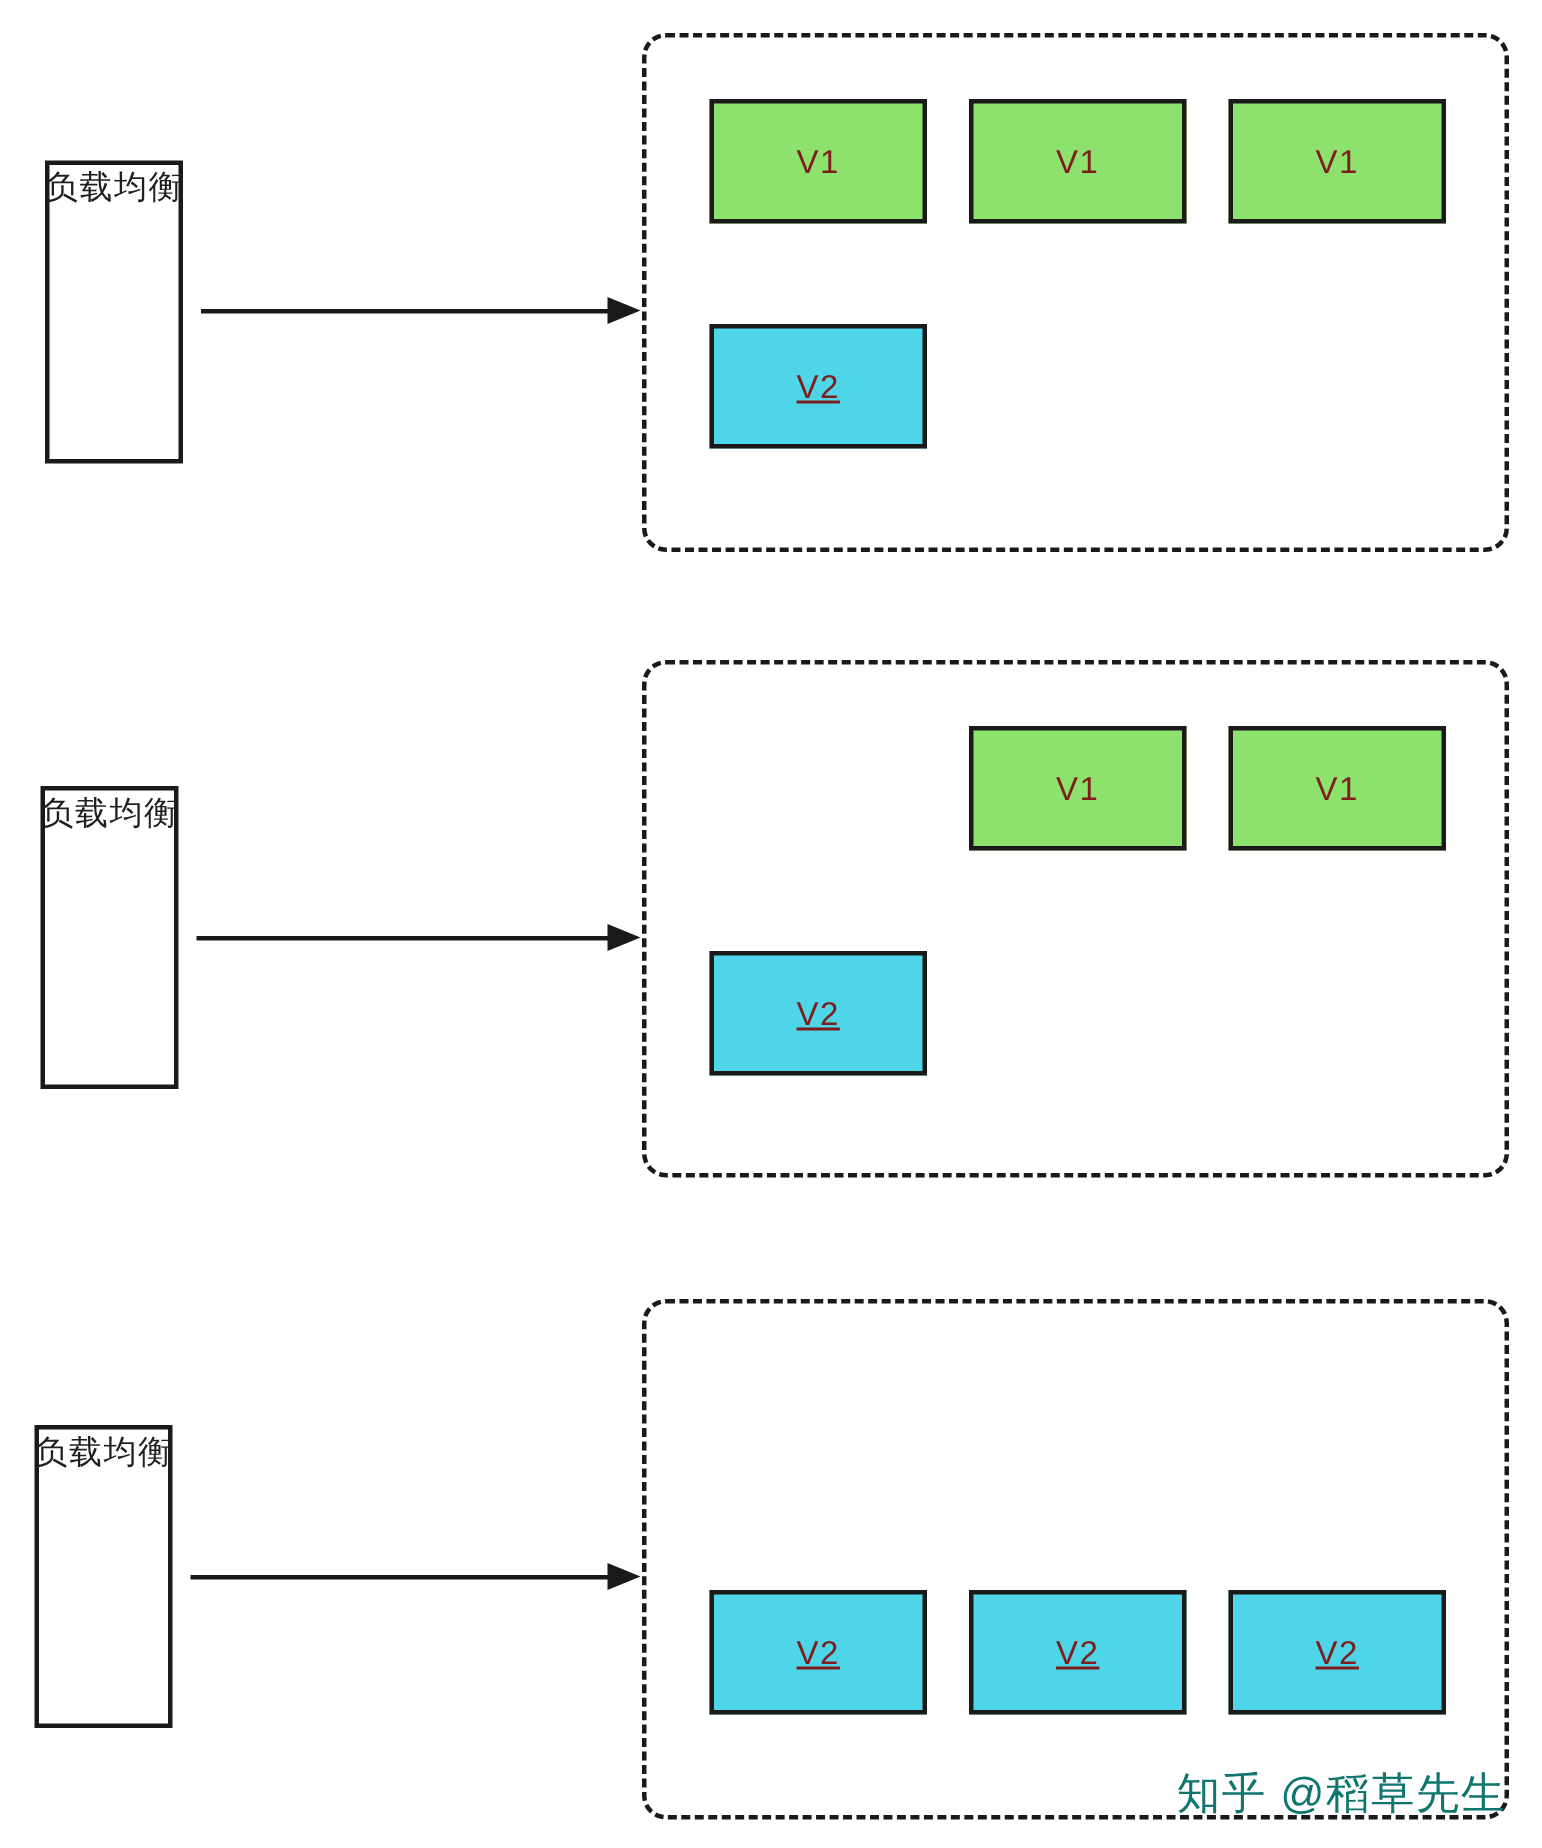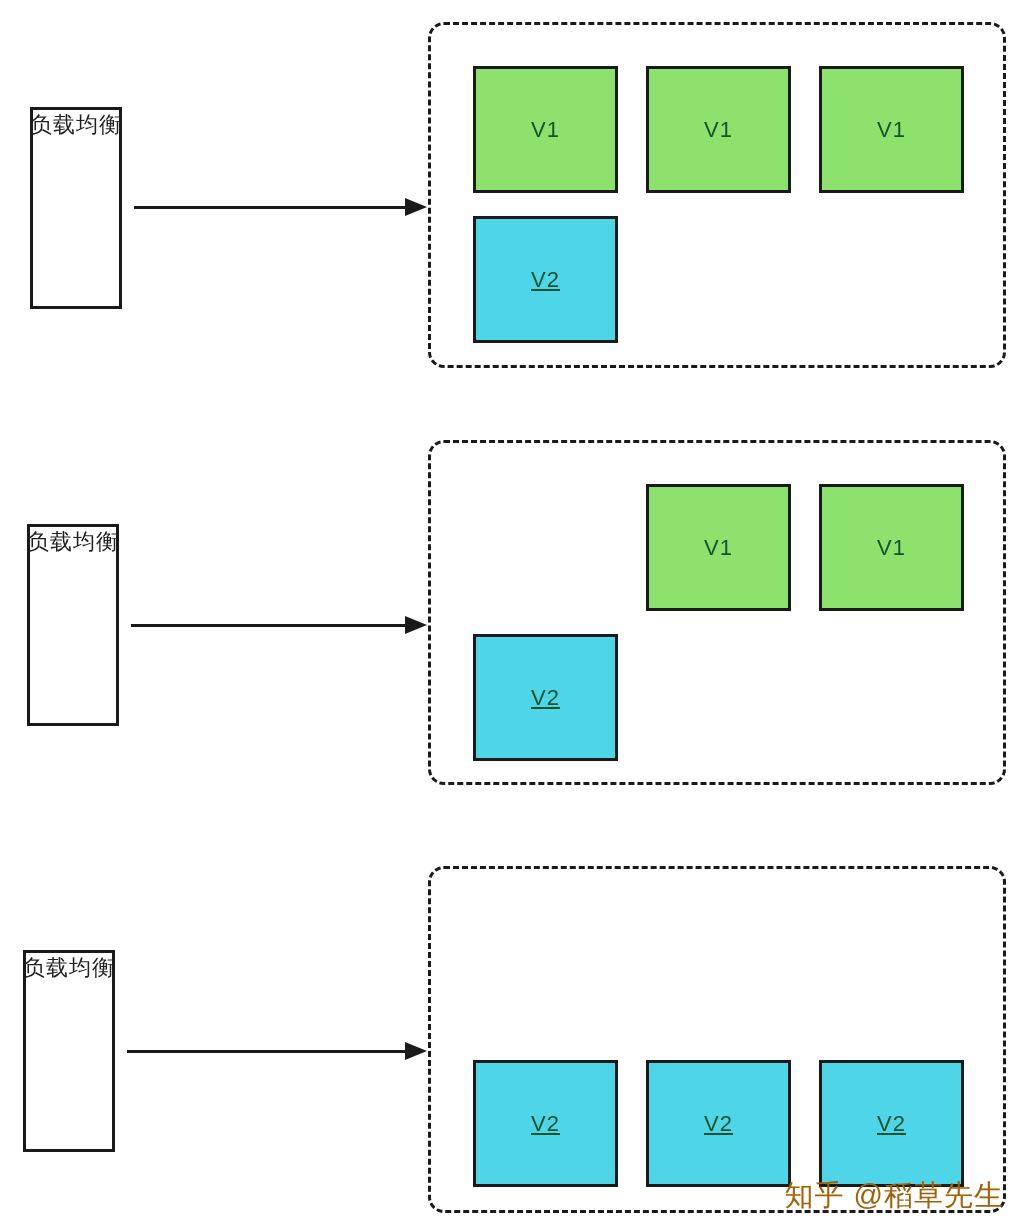--- a/index.html
+++ b/index.html
@@ -63,29 +63,29 @@
     background: #ffffff;
   }
   .cluster-1 { left: 428px; top: 22px;  height: 346px; }
   .cluster-2 { left: 428px; top: 440px; height: 345px; }
   .cluster-3 { left: 428px; top: 866px; height: 347px; }
 
   
   .box {
     position: absolute;
     width: 145px;
-    height: 127px;
+    height: 83px;
     box-sizing: border-box;
     border: 3px solid #1a1a1a;
     display: flex;
     align-items: center;
     justify-content: center;
     font-size: 22px;
     letter-spacing: 1px;
-    color: #14532d;
+    color: #7f1d1d;
   }
   .c0 { left: 42px; }
   .c1 { left: 215px; }
   .c2 { left: 388px; }
   .r0 { top: 41px; }
   .r1 { top: 191px; text-decoration: underline; }
 
   
   .watermark {
     position: absolute;
@@ -129,15 +129,15 @@
     <span class="lb-label">负载均衡</span>
   </div>
   <div class="arrow-line al-3"></div>
   <div class="arrow-head ah-3"></div>
   <div class="cluster cluster-3">
     <div class="box v2 c0 r1" style="background: rgb(79, 213, 232);">V2</div>
     <div class="box v2 c1 r1" style="background: rgb(79, 213, 232);">V2</div>
     <div class="box v2 c2 r1" style="background: rgb(79, 213, 232);">V2</div>
   </div>
 
-  <div class="watermark" style="color: #a16207;">知乎 @稻草先生</div>
+  <div class="watermark" style="color: #0f766e;">知乎 @稻草先生</div>
 
 </div>
 
 </body></html>

